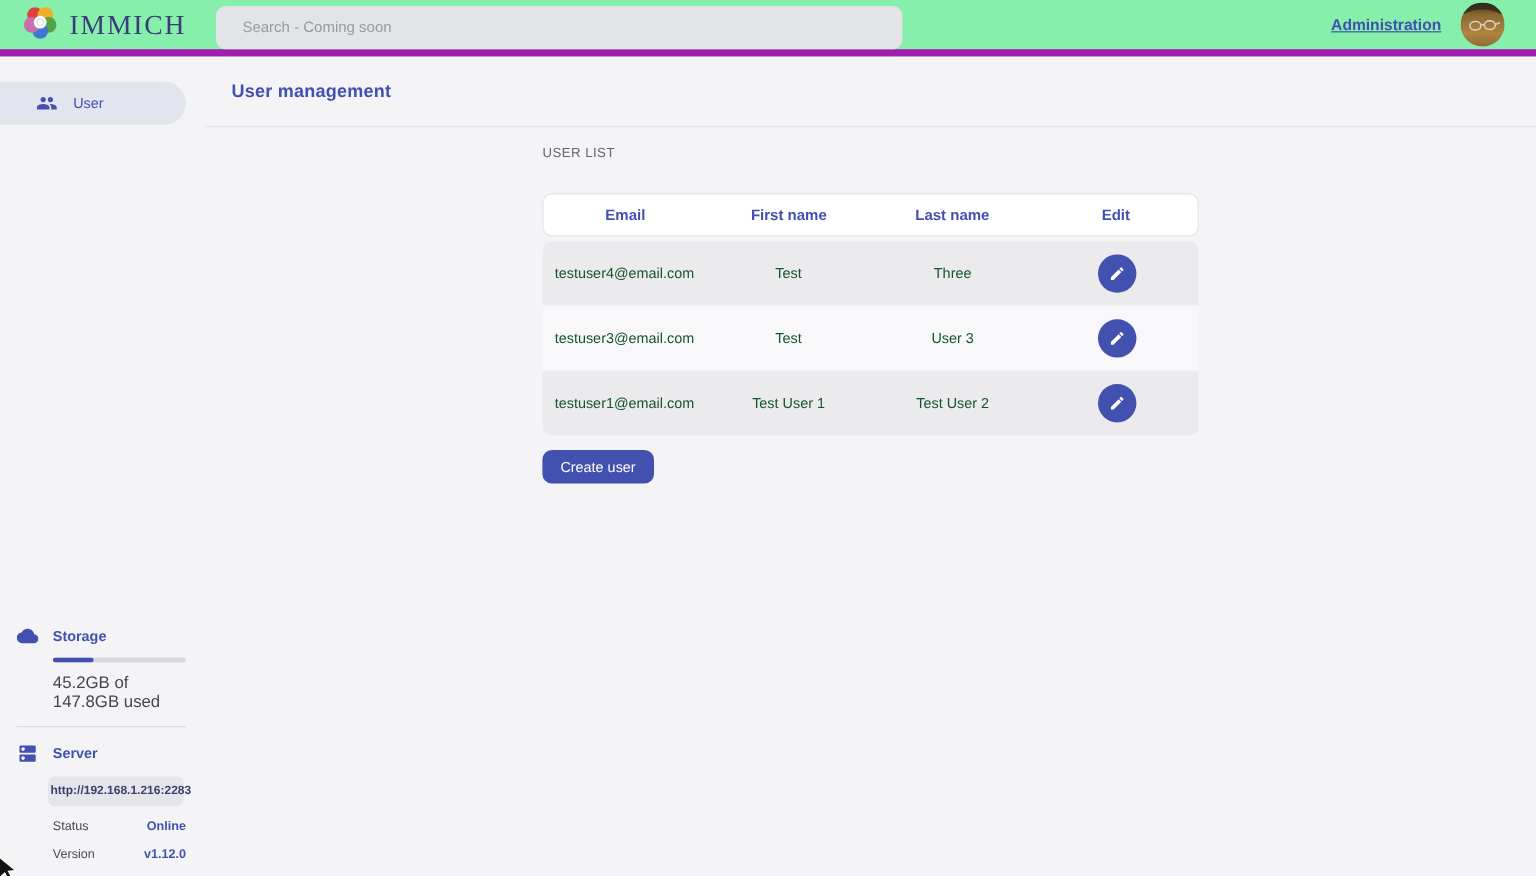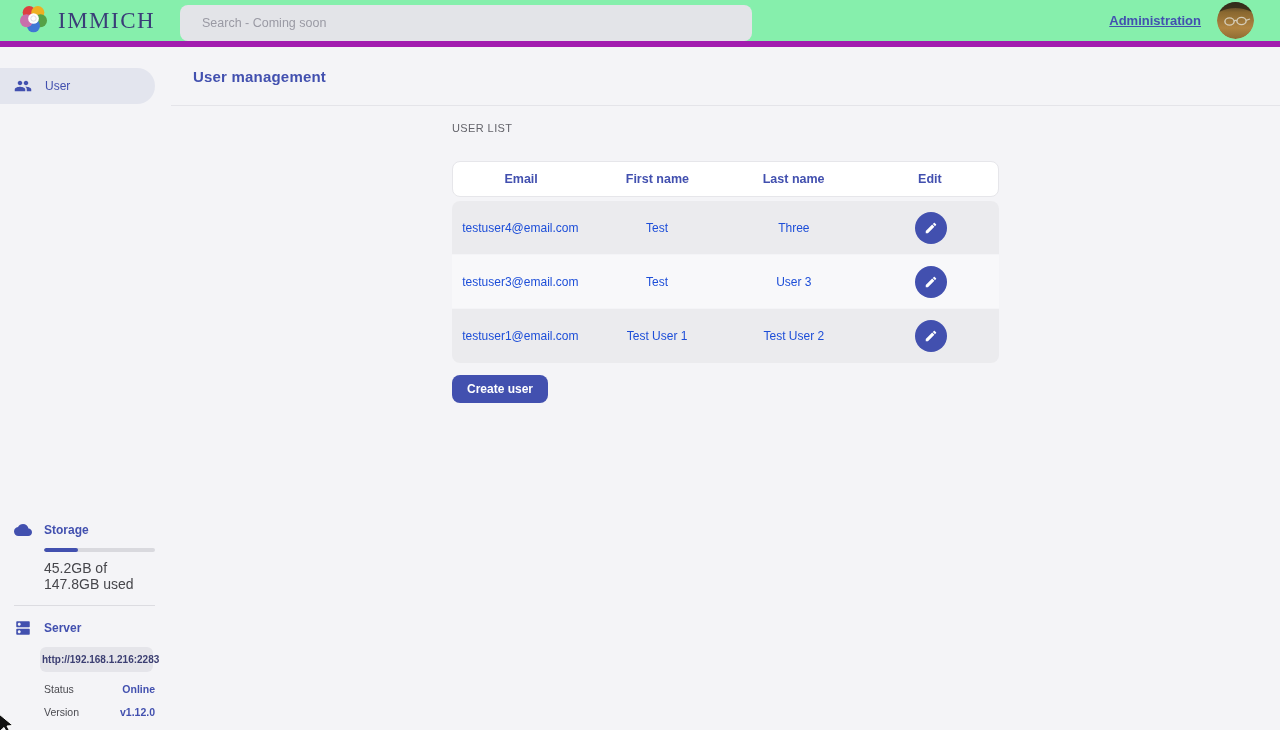--- a/index.html
+++ b/index.html
@@ -64,21 +64,21 @@
   
   .sidebar { width:171px; position:relative; flex-shrink:0; }
   .sidebar-item {
     margin-top:21px;
     width:155px; height:36px;
     background:#e3e5ee;
     border-radius:0 18px 18px 0;
     display:flex;
     align-items:center;
     gap:13px;
-    padding-left:14px;
+    padding-left:30px;
     cursor:pointer;
   }
   .sidebar-item .label {
     color:#4250af;
     font-size:12px;
     font-weight:500;
   }
   .sidebar-bottom {
     position:absolute;
     left:0; right:16px; bottom:12px;
@@ -161,21 +161,21 @@
     margin-top:27px;
   }
   .t-body { border-radius:8px; overflow:hidden; }
   .t-row {
     height:54px;
     display:grid;
     grid-template-columns:repeat(4,1fr);
     align-items:center;
     text-align:center;
     font-size:12px;
-    color:#1d4ed8;
+    color:#14532d;
     border-bottom:1px solid #f4f4f7;
   }
   .t-row:last-child { border-bottom:none; }
   .t-row:nth-child(odd) { background:#ebebee; }
   .t-row:nth-child(even) { background:#f8f8fa; }
   .edit-btn {
     width:32px; height:32px;
     border-radius:50%;
     background:#4250af;
     border:none;
@@ -186,21 +186,21 @@
     cursor:pointer;
   }
   .create-btn {
     margin-top:12px;
     background:#4250af;
     color:#fff;
     border:none;
     border-radius:8px;
     padding:7px 15px;
     font-size:12px;
-    font-weight:700;
+    font-weight:400;
     font-family:"Liberation Sans", sans-serif;
     cursor:pointer;
   }
   .cursor-shape {
     position:absolute;
     left:-3px; bottom:-6px;
     width:22px; height:24px;
     pointer-events:none;
   }
   .icon18 { width:18px; height:18px; display:block; }

